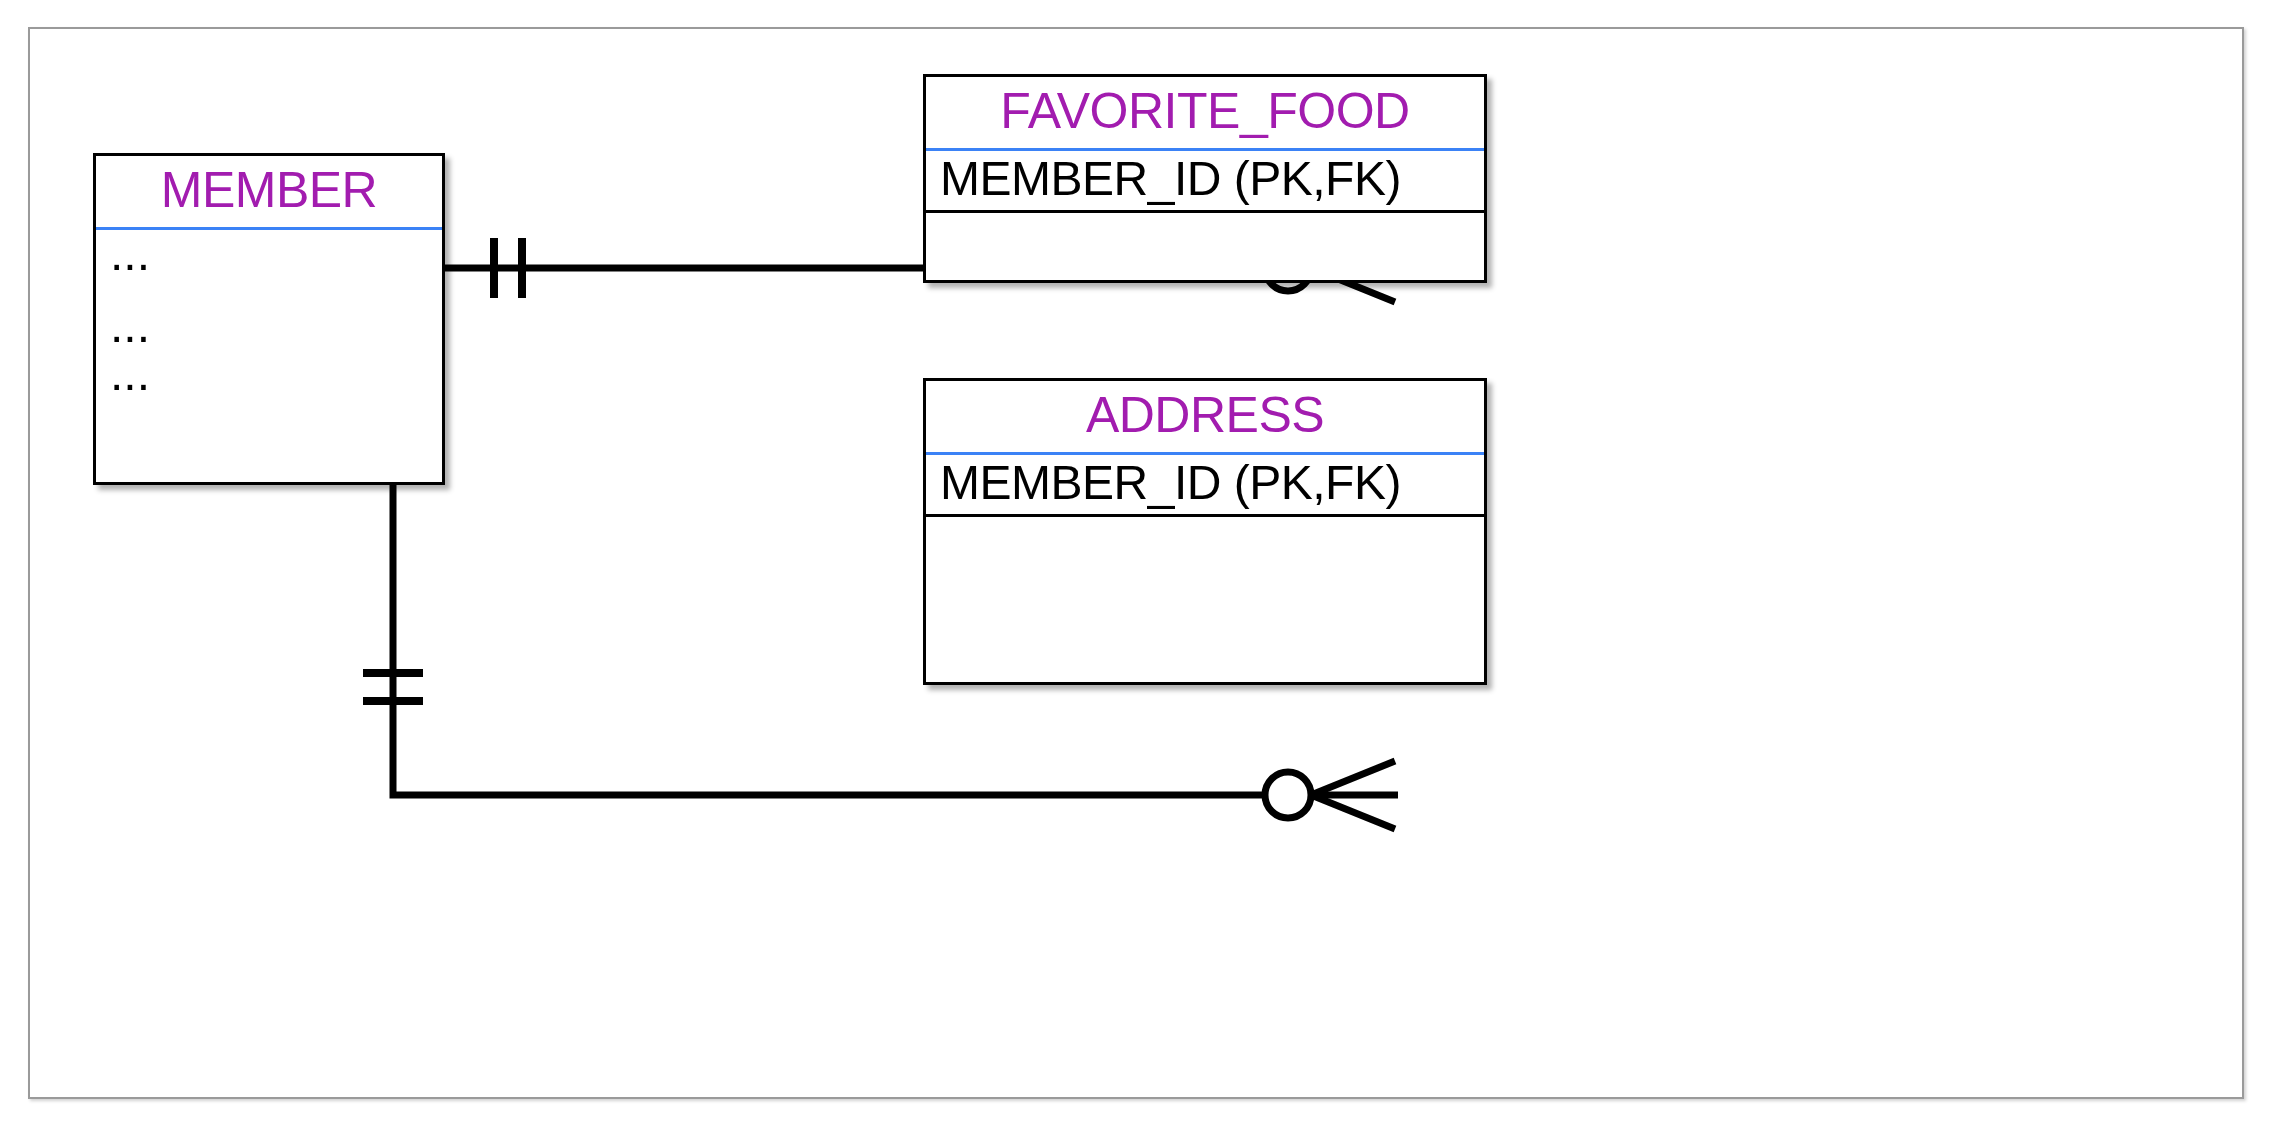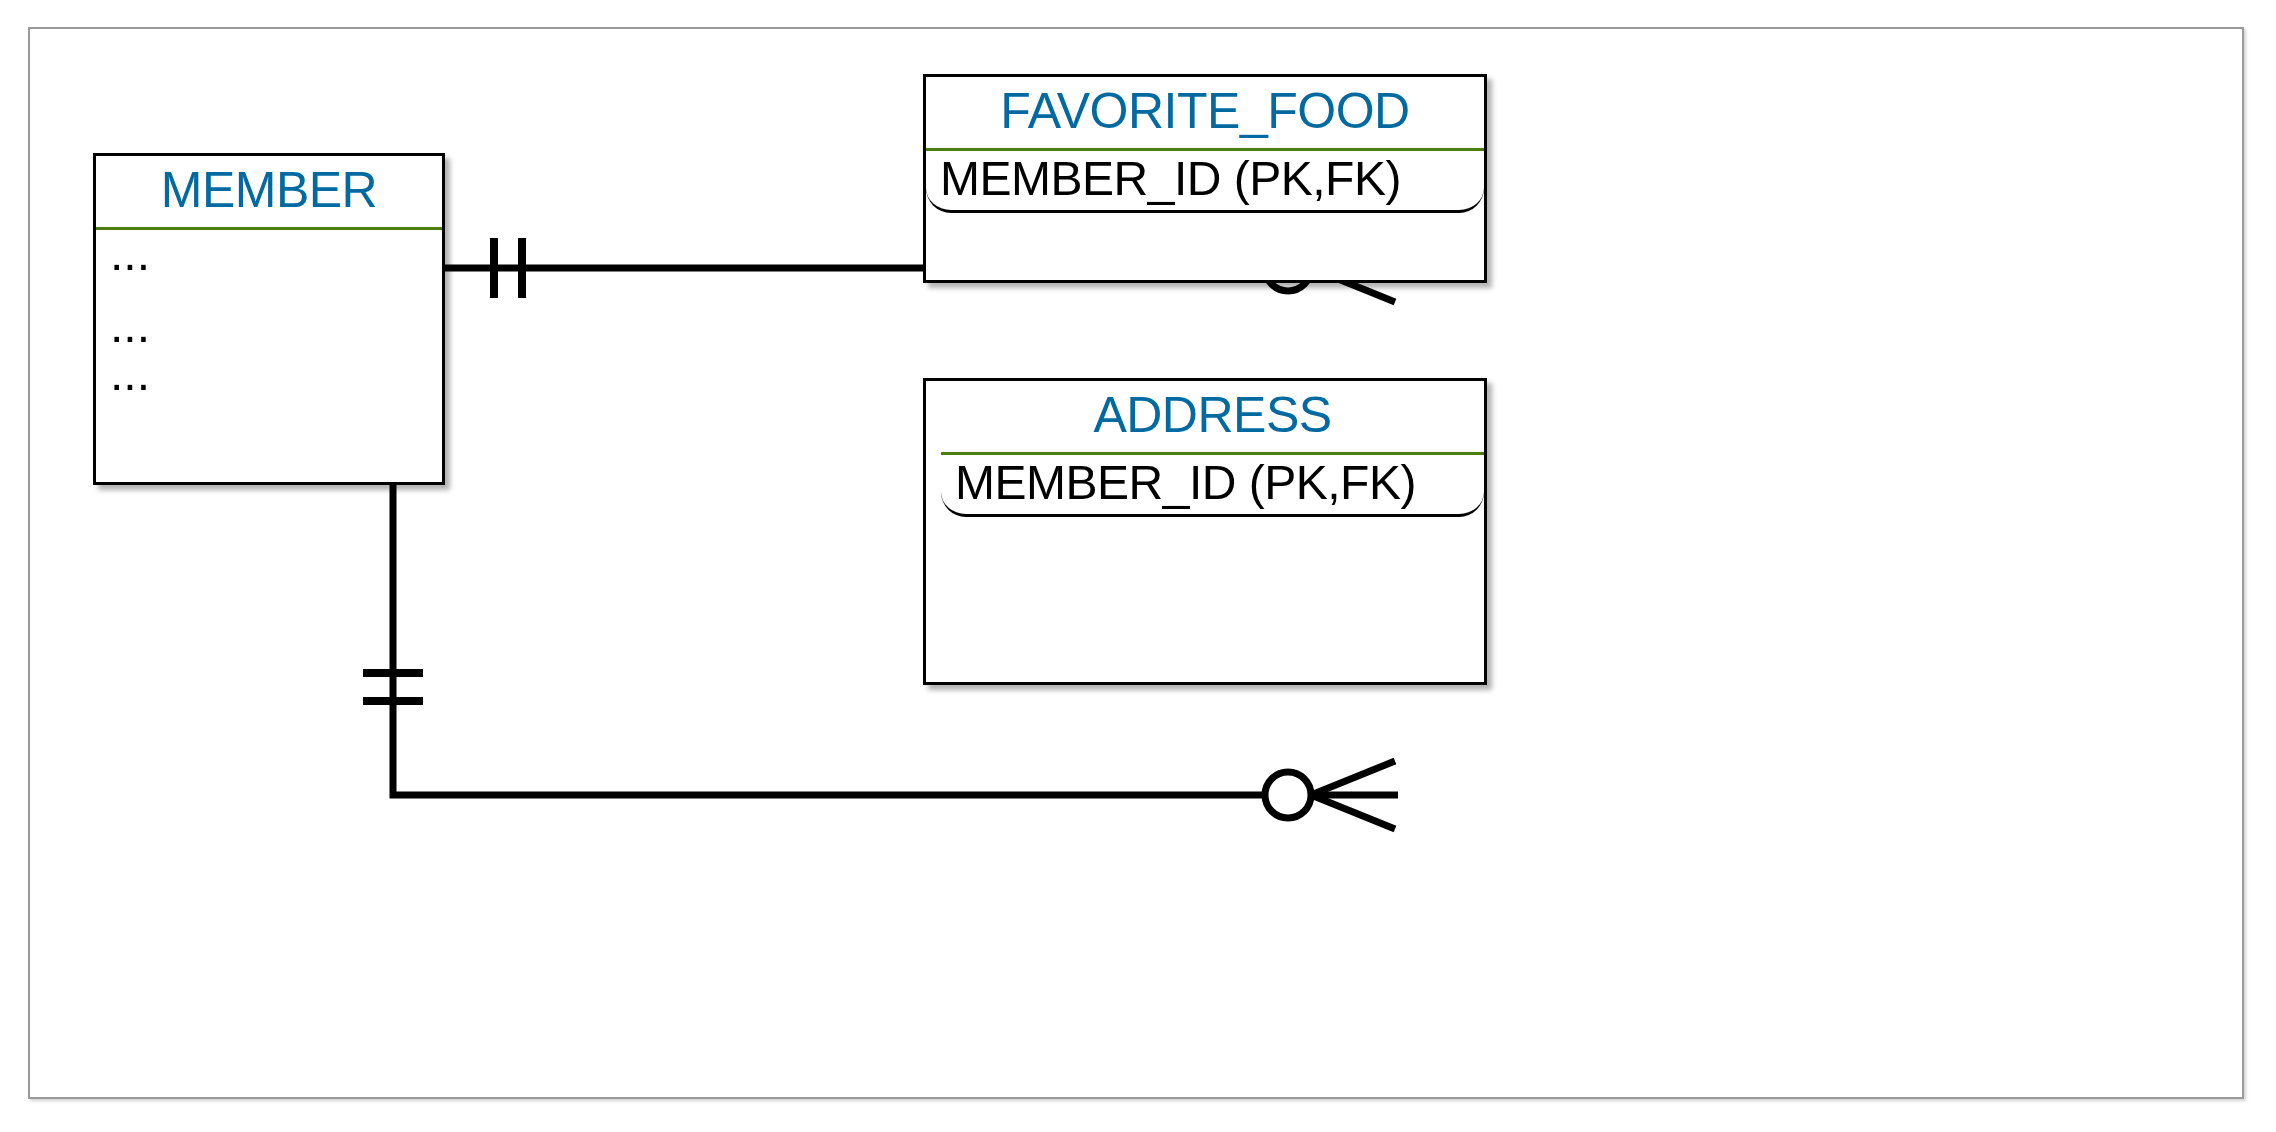--- a/index.html
+++ b/index.html
@@ -40,29 +40,28 @@
     background: #ffffff;
     border: 3px solid #000000;
     box-sizing: border-box;
     box-shadow: 5px 5px 5px rgba(0,0,0,0.30);
     z-index: 5;
   }
   .entity-title {
     text-align: center;
     font-size: 50px;
     line-height: 1.0;
-    color: #0369a1;
+    color: #a21caf;
     padding: 9px 10px 12px 10px;
-    border-bottom: 3px solid #4d7c0f;
+    border-bottom: 3px solid #3b82f6;
     white-space: nowrap;
     letter-spacing: -0.5px;
   }
   .entity-attrs {
     padding: 2px 0 4px 0;
-    border-radius: 25px;
   }
   .entity-attrs.bordered {
     border-bottom: 3px solid #000000;
   }
   .attr-row {
     font-size: 48px;
     line-height: 1.04;
     color: #000000;
     padding: 1px 10px 2px 14px;
     white-space: nowrap;
@@ -84,21 +83,21 @@
   #entity-member {
     left: 93px;  top: 153px;
     width: 352px; height: 332px;
   }
   #entity-favorite-food {
     left: 923px; top: 74px;
     width: 564px; height: 209px;
   }
   #entity-address {
     left: 923px; top: 378px;
-    width: 564px; height: 307px; padding-left: 15px;
+    width: 564px; height: 307px;
   }
 
   
   #connectors {
     position: absolute;
     left: 0; top: 0;
     width: 2276px; height: 1132px;
     z-index: 2;
     pointer-events: none;
   }

